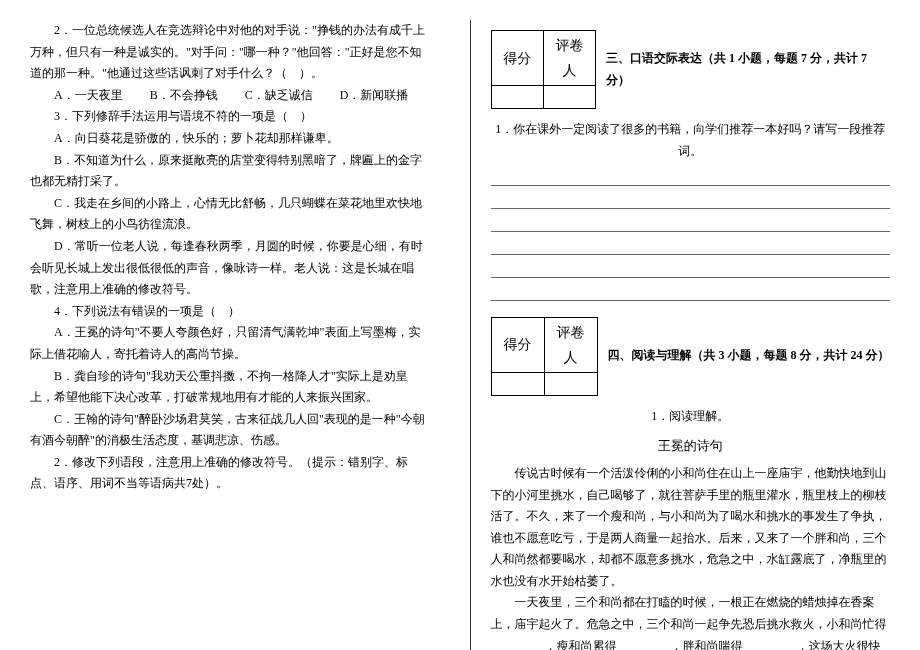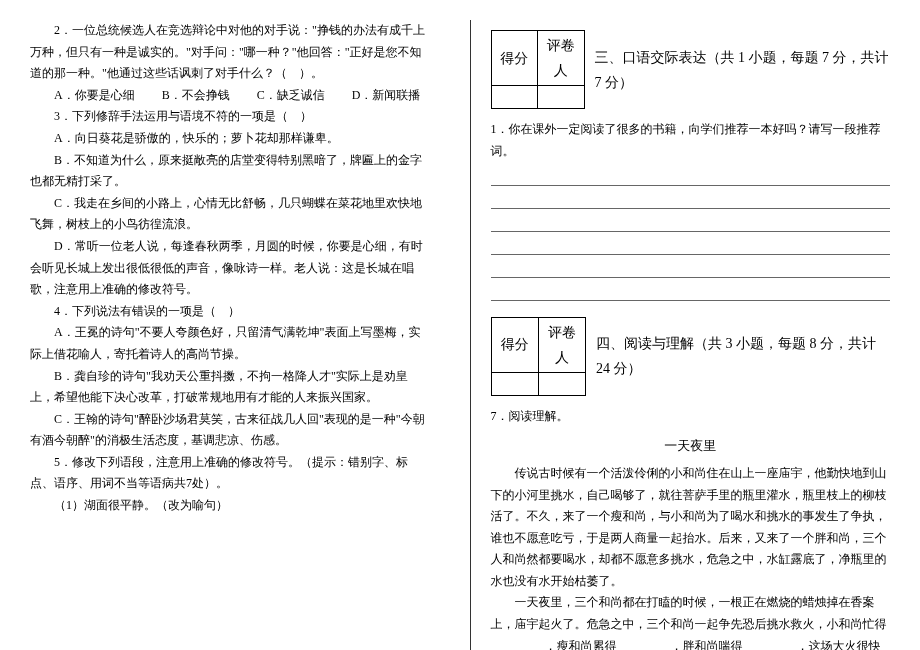--- a/index.html
+++ b/index.html
@@ -34,36 +34,37 @@
   }
   .score-table td {
     border: 1px solid #000;
     width: 40px;
     height: 18px;
     text-align: center;
     font-size: 14px;
     padding: 2px 6px;
   }
   .section-title {
-    font-weight: normal;
-    font-size: 14px;
+    font-weight: bold;
+    font-size: 12px;
     display: inline-block;
     vertical-align: middle;
   }
   .section-header {
     display: flex;
     align-items: center;
     margin: 10px 0;
   }
   p {
     margin: 0;
     text-indent: 2em;
   }
   .no-indent {
     text-indent: 0;
+    text-align: center;
   }
   .blank-line {
     border-bottom: 1px solid #666;
     display: block;
     height: 18px;
     margin: 4px 0;
   }
   .article-title {
     text-align: center;
     font-size: 13px;
@@ -73,36 +74,35 @@
     text-indent: 2em;
   }
 </style>
 </head>
 <body>
 
 <div class="page">
   <div class="left-col">
     <p>2．一位总统候选人在竞选辩论中对他的对手说："挣钱的办法有成千上万种，但只有一种是诚实的。"对手问："哪一种？"他回答："正好是您不知道的那一种。"他通过这些话讽刺了对手什么？（　）。</p>
     <p class="q-num">
-      <span>A．你要是心细</span>　　
+      <span>A．一天夜里</span>　　
       <span>B．不会挣钱</span>　　
       <span>C．缺乏诚信</span>　　
       <span>D．新闻联播</span>
     </p>
     <p>3．下列修辞手法运用与语境不符的一项是（　）</p>
     <p>A．向日葵花是骄傲的，快乐的；萝卜花却那样谦卑。</p>
     <p>B．不知道为什么，原来挺敞亮的店堂变得特别黑暗了，牌匾上的金字也都无精打采了。</p>
     <p>C．我走在乡间的小路上，心情无比舒畅，几只蝴蝶在菜花地里欢快地飞舞，树枝上的小鸟彷徨流浪。</p>
     <p>D．常听一位老人说，每逢春秋两季，月圆的时候，你要是心细，有时会听见长城上发出很低很低的声音，像咏诗一样。老人说：这是长城在唱歌，注意用上准确的修改符号。</p>
     <p>4．下列说法有错误的一项是（　）</p>
     <p>A．王冕的诗句"不要人夸颜色好，只留清气满乾坤"表面上写墨梅，实际上借花喻人，寄托着诗人的高尚节操。</p>
     <p>B．龚自珍的诗句"我劝天公重抖擞，不拘一格降人才"实际上是劝皇上，希望他能下决心改革，打破常规地用有才能的人来振兴国家。</p>
     <p>C．王翰的诗句"醉卧沙场君莫笑，古来征战几人回"表现的是一种"今朝有酒今朝醉"的消极生活态度，基调悲凉、伤感。</p>
-    <p>5．修改下列语段，注意用上准确的修改符号。（提示：错别字、标点、语序、用词不当等语病共7处）。</p>
-    <p>（1）湖面很平静。（改为喻句）</p>
+    <p>2．修改下列语段，注意用上准确的修改符号。（提示：错别字、标点、语序、用词不当等语病共7处）。</p>
 
   </div>
 
   <div class="right-col">
     <div class="section-header">
       <table class="score-table">
         <tbody>
             <tr>
           <td>得分</td>
           <td>评卷人</td>
@@ -131,21 +131,21 @@
           <td>评卷人</td>
         </tr>
         <tr>
           <td></td>
           <td></td>
         </tr>
       </tbody>
         </table>
       <span class="section-title">四、阅读与理解（共 3 小题，每题 8 分，共计 24 分）</span>
     </div>
-    <p class="no-indent">7．阅读理解。</p>
-    <div class="article-title">一天夜里</div>
+    <p class="no-indent">1．阅读理解。</p>
+    <div class="article-title">王冕的诗句</div>
     <p>传说古时候有一个活泼伶俐的小和尚住在山上一座庙宇，他勤快地到山下的小河里挑水，自己喝够了，就往菩萨手里的瓶里灌水，瓶里枝上的柳枝活了。不久，来了一个瘦和尚，与小和尚为了喝水和挑水的事发生了争执，谁也不愿意吃亏，于是两人商量一起抬水。后来，又来了一个胖和尚，三个人和尚然都要喝水，却都不愿意多挑水，危急之中，水缸露底了，净瓶里的水也没有水开始枯萎了。</p>
     <p>一天夜里，三个和尚都在打瞌的时候，一根正在燃烧的蜡烛掉在香案上，庙宇起火了。危急之中，三个和尚一起争先恐后挑水救火，小和尚忙得_________，瘦和尚累得_________，胖和尚喘得_________，这场大火很快扑灭了。</p>
     <p>大火过后，三个和尚似乎都明白了什么……</p>
     <p>1．写下列词语的近义词。（争执（　　）　勤快（　　）　危急（　　）</p>
 
   </div>
 </div>
 
 </body></html>

